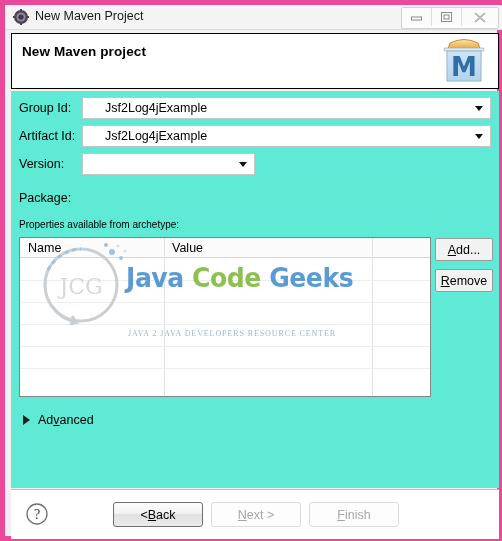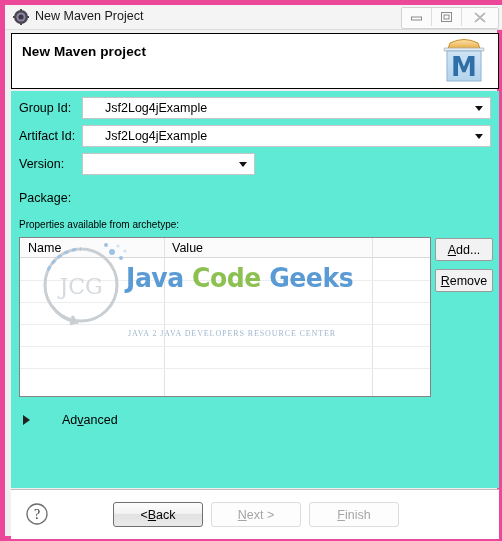--- a/index.html
+++ b/index.html
@@ -251,21 +251,21 @@
     display: flex;
     align-items: center;
   }
   .adv-tri {
     width: 0; height: 0;
     border-top: 5px solid transparent;
     border-bottom: 5px solid transparent;
     border-left: 7px solid #222222;
     margin-right: 8px;
   }
-  .adv-text { font-size: 12.5px; color: #000000; margin-left: 24px; }
+  .adv-text { font-size: 12.5px; color: #000000; }
 
   
   .footer {
     position: absolute;
     left: 6px; top: 484px;
     width: 488px;
     height: 50px;
     background: #ffffff;
     border-top: 1px solid #bdbdbd;
     box-sizing: border-box;

